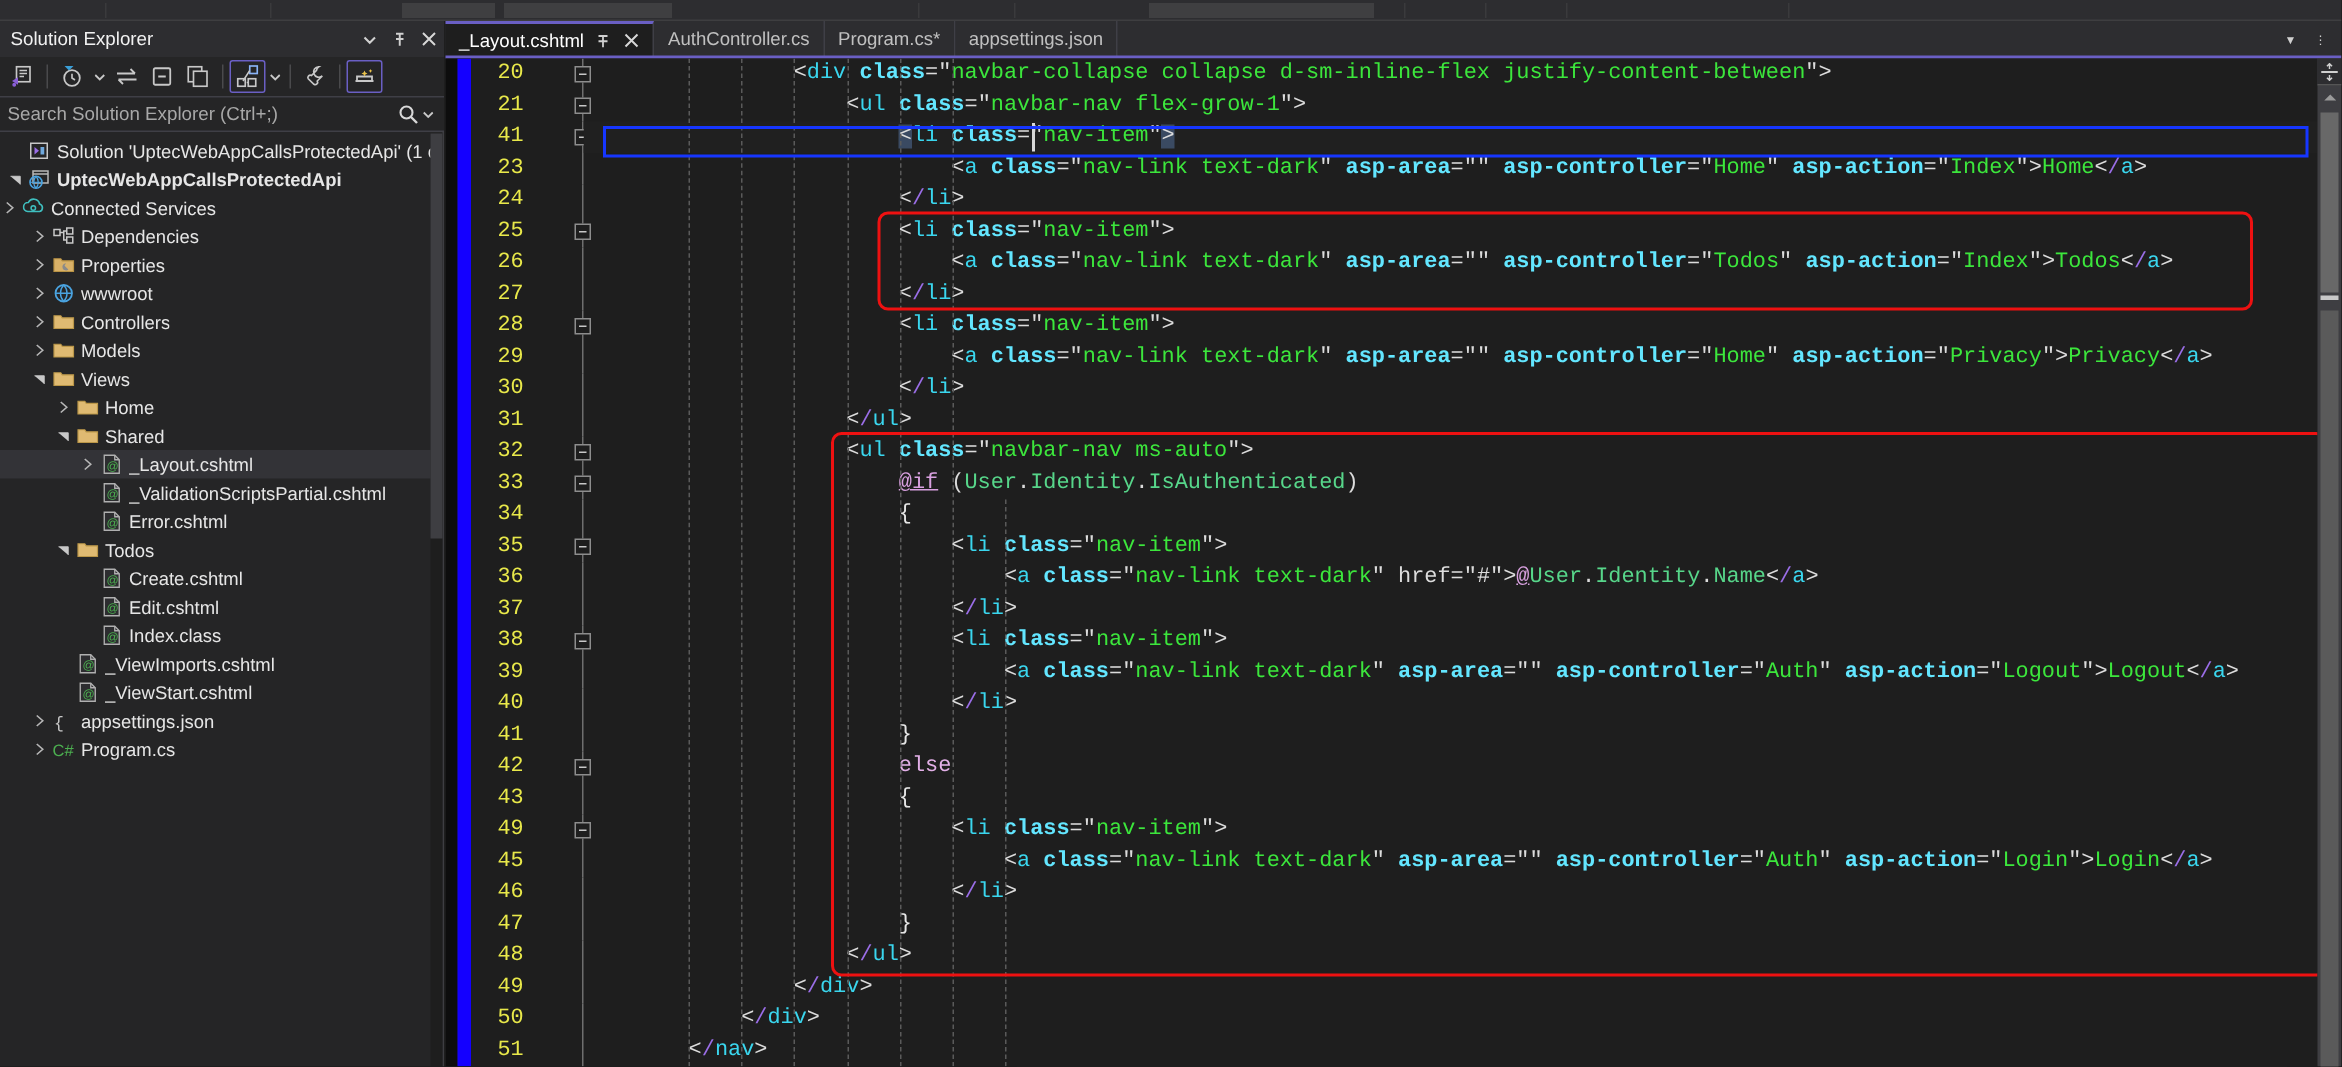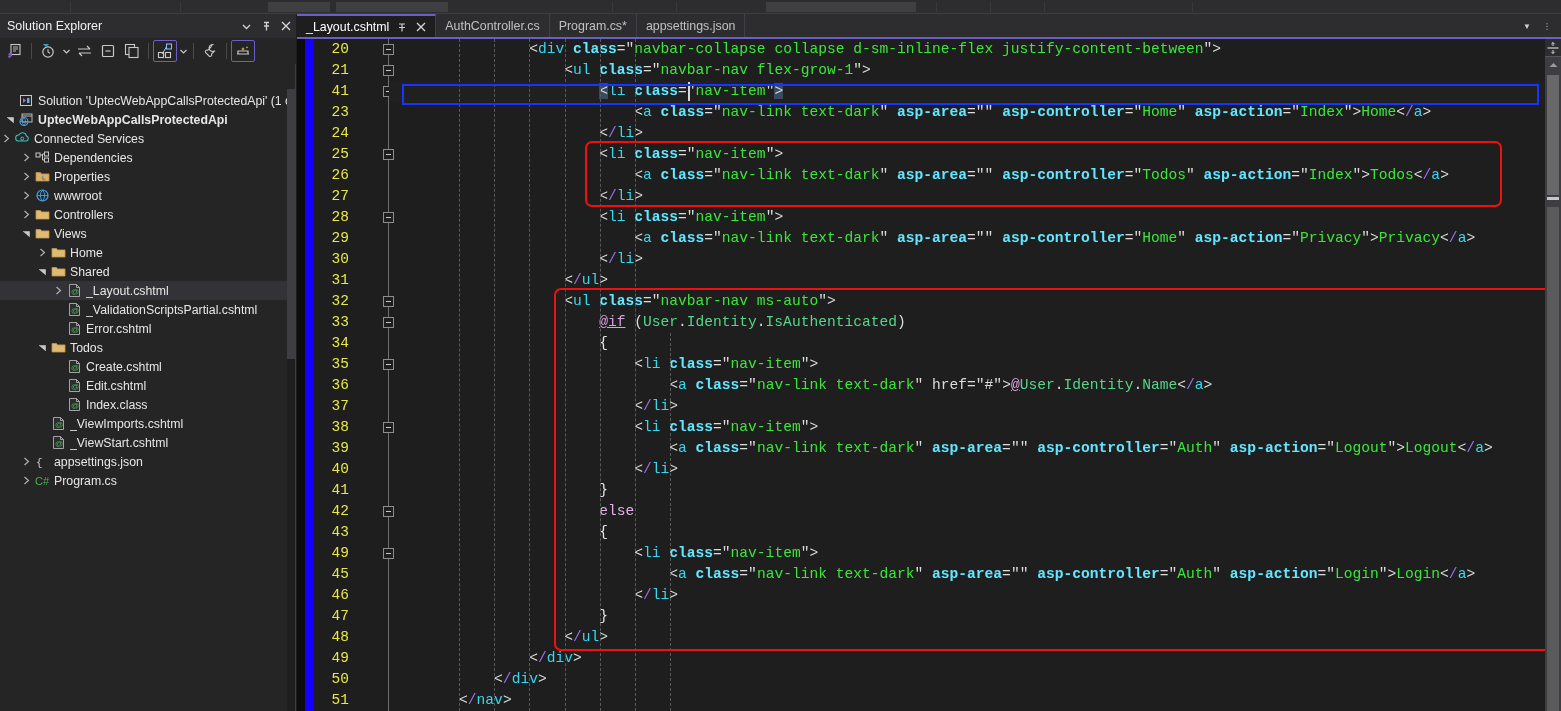--- a/index.html
+++ b/index.html
@@ -341,20 +341,34 @@
       <div class="tb-divider"></div>
       <div class="tbi boxed">
         <svg width="16" height="16" viewBox="0 0 16 16">
           <path d="M2 11 H14 M3 11 V8 H13 V11" fill="none" stroke="#c8c8c8" stroke-width="1.2"></path>
           <path d="M8 4 l0.6 1.4 1.4 0.6 -1.4 0.6 -0.6 1.4 -0.6 -1.4 -1.4 -0.6 1.4 -0.6z" fill="#e8c14a"></path>
           <path d="M12 3 l0.4 0.9 0.9 0.4 -0.9 0.4 -0.4 0.9 -0.4 -0.9 -0.9 -0.4 0.9 -0.4z" fill="#e8c14a"></path>
         </svg>
       </div>
     </div>
 
+    <div class="se-search">
+      <input type="text" placeholder="Search Solution Explorer (Ctrl+;)" style="">
+      <span class="si">
+        <svg width="14" height="14" viewBox="0 0 14 14">
+          <circle cx="6" cy="6" r="4" fill="none" stroke="#d8d8d8" stroke-width="1.4"></circle>
+          <path d="M9 9 L13 13" stroke="#d8d8d8" stroke-width="1.6"></path>
+        </svg>
+      </span>
+      <span class="si" style="padding-right:7px">
+        <svg width="7" height="5" viewBox="0 0 7 5">
+            <path d="M0.5 1 L3.5 4 L6.5 1" fill="none" stroke="#c8c8c8" stroke-width="1.2"></path>
+          </svg>
+      </span>
+    </div>
 
     <div class="se-tree" id="tree-container">
         <div class="tree-row" style="padding-left: 4px;">
           <span class="exp"></span>
           <span class="ico">
             <svg width="15" height="15" viewBox="0 0 15 15">
               <rect x="1.5" y="2.5" width="11" height="10" fill="none" stroke="#c8c8c8" stroke-width="1"></rect>
               <path d="M4 5 l3 2.5 -3 2.5 z" fill="#9b6ee8"></path>
               <path d="M8 5 h2.5 v5 H8 z" fill="#6fa8dc"></path>
             </svg>
@@ -440,20 +454,33 @@
             <svg width="7" height="9" viewBox="0 0 7 9">
               <path d="M1.5 1 L5.5 4.5 L1.5 8" fill="none" stroke="#b6b6b6" stroke-width="1.1"></path>
             </svg>
           </span>
           <span class="ico">
             <svg width="15" height="15" viewBox="0 0 15 15">
               <path d="M1 3.5 h4.5 l1 1.4 H14 V12 H1 z" fill="#dfba72" stroke="#bb9748" stroke-width="0.8"></path>
             </svg>
           </span>
           <span class="lbl">Controllers</span>
+        </div>
+        <div class="tree-row" style="padding-left: 20px;">
+          <span class="exp">
+            <svg width="7" height="9" viewBox="0 0 7 9">
+              <path d="M1.5 1 L5.5 4.5 L1.5 8" fill="none" stroke="#b6b6b6" stroke-width="1.1"></path>
+            </svg>
+          </span>
+          <span class="ico">
+            <svg width="15" height="15" viewBox="0 0 15 15">
+              <path d="M1 3.5 h4.5 l1 1.4 H14 V12 H1 z" fill="#dfba72" stroke="#bb9748" stroke-width="0.8"></path>
+            </svg>
+          </span>
+          <span class="lbl">Models</span>
         </div>
         <div class="tree-row" style="padding-left: 20px;">
           <span class="exp">
             <svg width="9" height="9" viewBox="0 0 9 9">
               <path d="M1 2.5 L7.5 2.5 L7.5 8" fill="#c8c8c8" stroke="#c8c8c8" stroke-width="0.6"></path>
             </svg>
           </span>
           <span class="ico">
             <svg width="15" height="15" viewBox="0 0 15 15">
               <path d="M1 3.5 h4.5 l1 1.4 H14 V12 H1 z" fill="#dfba72" stroke="#bb9748" stroke-width="0.8"></path>

